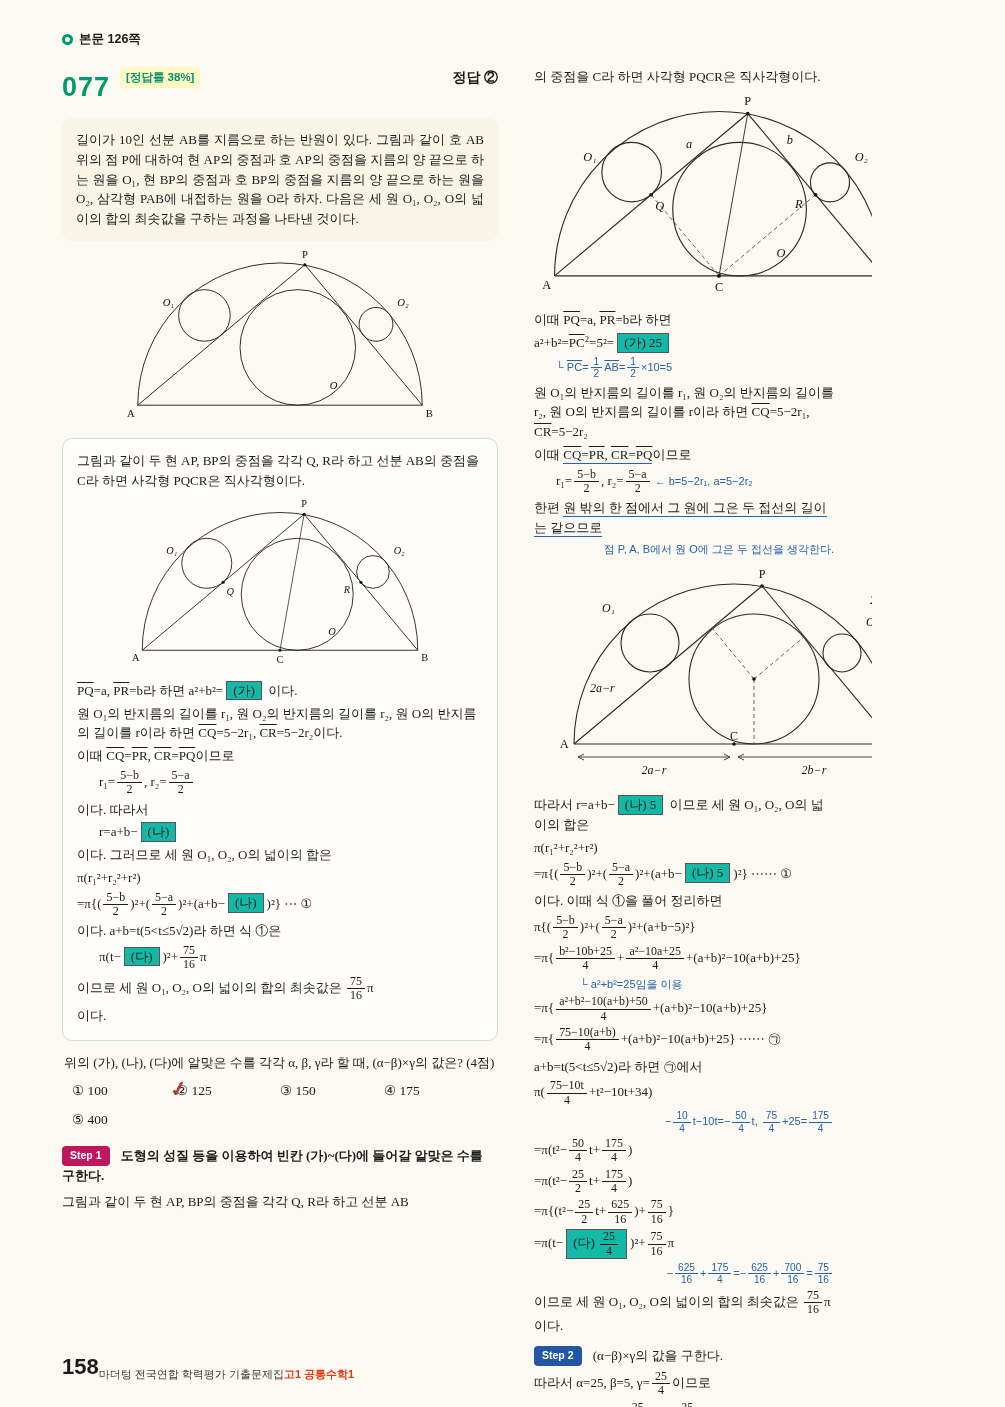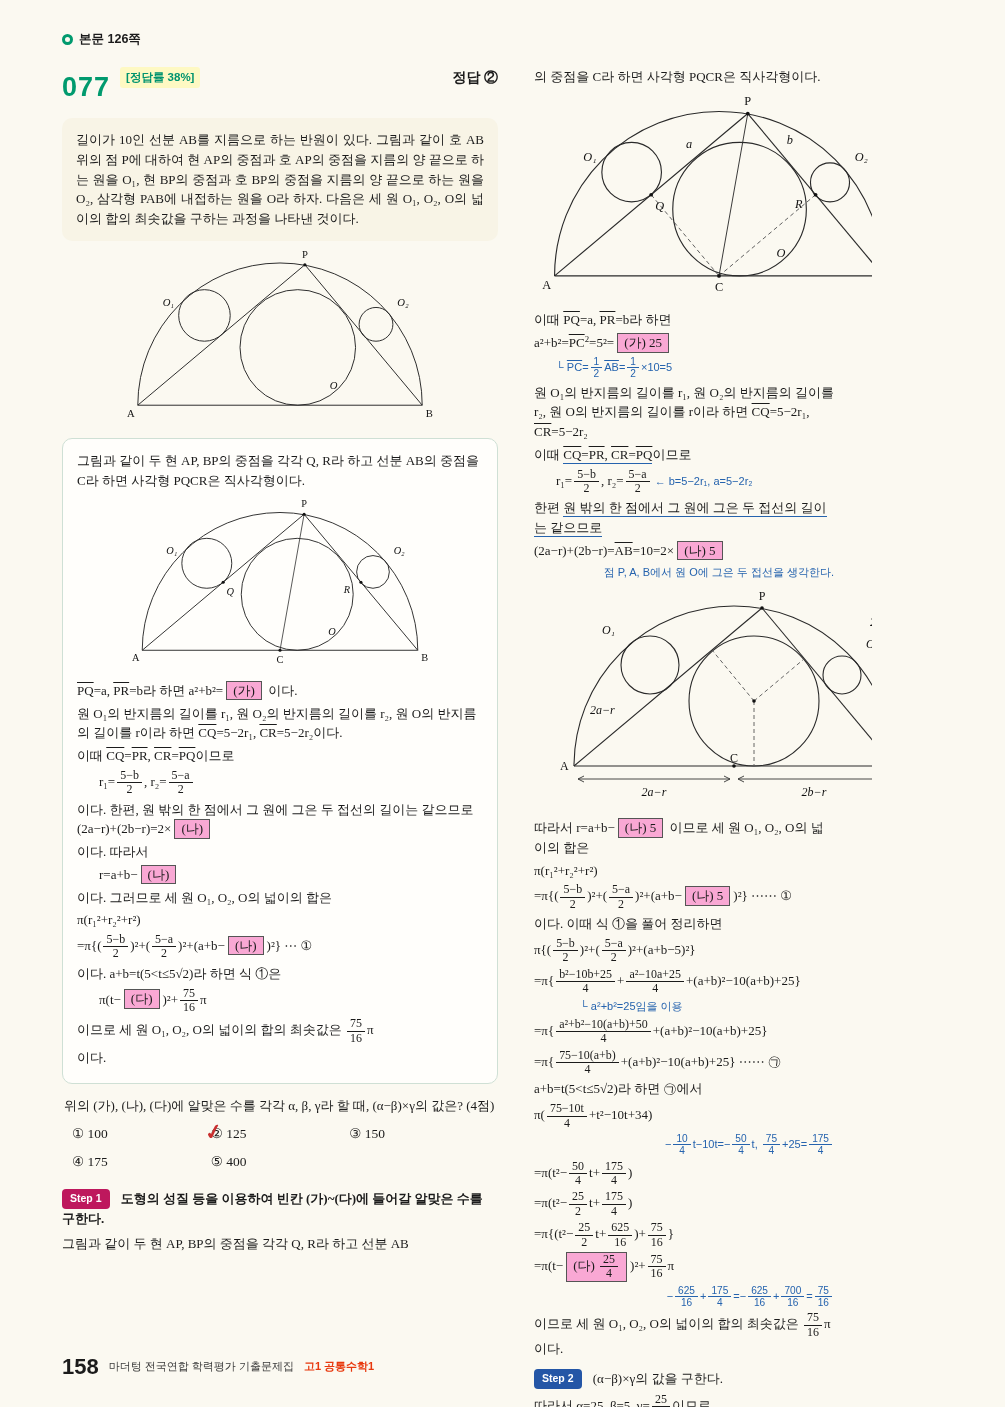--- a/index.html
+++ b/index.html
@@ -24,35 +24,35 @@
 .mline.ind{padding-left:22px}
 .mline.ind2{padding-left:46px}
 .mline.annot{color:#2563ae;font-size:11px;font-family:"Liberation Sans",sans-serif}
 .mline.right{text-align:right}
 .ov{text-decoration:overline}
 .blue{color:#2563ae;font-size:11px;font-family:"Liberation Sans",sans-serif}
 .bul{border-bottom:1.6px solid #2563ae;padding-bottom:1px}
 .frac{display:inline-block;vertical-align:middle;text-align:center;font-size:0.92em;line-height:1.12;margin:0 2px}
 .frac .num{display:block;padding:0 3px;border-bottom:1.1px solid currentColor}
 .frac .den{display:block;padding:0 3px}
-.mbox{display:inline-block;border:1.2px solid #555;padding:0 6px;margin:0 3px;background:#f9a8d4;line-height:1.35}
+.mbox{display:inline-block;border:1.2px solid #555;padding:0 6px;margin:0 3px;background:#14b8a6;line-height:1.35}
 sup{font-size:0.68em}
 .question{margin:4px 2px 8px}
-.choices{display:grid;grid-template-columns:1fr 1fr 1fr;row-gap:8px;margin:6px 10px 16px;font-size:13.5px}
+.choices{display:grid;grid-template-columns:1fr 1fr 1fr 1fr;row-gap:8px;margin:6px 10px 16px;font-size:13.5px}
 .choice{position:relative}
 .check{position:absolute;left:-6px;top:-8px;color:#c92f2f;font-size:21px;font-weight:bold;
   transform:rotate(-10deg);font-family:"Liberation Sans",sans-serif}
 .stepline{margin:12px 0 6px}
 .badge{display:inline-block;color:#fff;font-family:"Liberation Sans",sans-serif;font-size:10.5px;font-weight:bold;
   padding:2px 8px;border-radius:4px;margin-right:8px;vertical-align:1px}
 .badge.s1{background:#be185d}
 .badge.s2{background:#2456a6}
 .step-title{font-weight:bold}
 .step2row{margin:10px 0 4px}
-.footer{position:absolute;left:62px;bottom:24px;display:flex;align-items:center;gap:10px}
+.footer{position:absolute;left:62px;bottom:24px;display:flex;align-items:flex-end;}
 .fpage{font-size:22px;font-weight:bold;font-family:"Liberation Sans",sans-serif}
 .ftitle{font-size:11px;color:#3a3a3a;font-family:"Liberation Sans",sans-serif}
 .fsubj{font-size:11px;color:#e8380d;font-weight:bold;font-family:"Liberation Sans",sans-serif}
 svg .st{stroke:#2a2a2a;stroke-width:1.1;fill:none}
 svg .thin{stroke:#2a2a2a;stroke-width:0.9;fill:none}
 svg .dsh{stroke:#555;stroke-width:0.9;fill:none;stroke-dasharray:4 3}
 svg .arr{stroke:#333;stroke-width:0.9;fill:none}
 svg .lb{font-size:12px;fill:#111;font-family:"Liberation Serif",serif}
 svg .it{font-style:italic}
 svg .mid{text-anchor:middle}
@@ -126,21 +126,20 @@
             <text class="lb it" x="312" y="66">O₂</text>
             <text class="lb it" x="236" y="160">O</text>
           </svg>
         </div>
 
         <div>
             <div class="mline"><span class="ov">PQ</span><span class="txt">=a, </span><span class="ov">PR</span><span class="txt">=b라 하면 a²+b²=</span><span class="mbox"><span class="txt">(가)</span></span><span class="txt"> 이다.</span></div>
             <div class="mline"><span class="txt">원 O₁의 반지름의 길이를 r₁, 원 O₂의 반지름의 길이를 r₂, 원 O의 반지름의 길이를 r이라 하면 </span><span class="ov">CQ</span><span class="txt">=5−2r₁, </span><span class="ov">CR</span><span class="txt">=5−2r₂이다.</span></div>
             <div class="mline"><span class="txt">이때 </span><span class="ov">CQ</span><span class="txt">=</span><span class="ov">PR</span><span class="txt">, </span><span class="ov">CR</span><span class="txt">=</span><span class="ov">PQ</span><span class="txt">이므로</span></div>
             <div class="mline ind"><span class="txt">r₁=</span><span class="frac"><span class="num">5−b</span><span class="den">2</span></span><span class="txt">, r₂=</span><span class="frac"><span class="num">5−a</span><span class="den">2</span></span></div>
-            <div class="mline"><span class="txt">이다. 한편, 원 밖의 한 점에서 그 원에 그은 두 접선의 길이는 같으므로 (2a−r)+(2b−r)=2×</span><span class="mbox"><span class="txt">(나)</span></span></div>
             <div class="mline"><span class="txt">이다. 따라서</span></div>
             <div class="mline ind"><span class="txt">r=a+b−</span><span class="mbox"><span class="txt">(나)</span></span></div>
             <div class="mline"><span class="txt">이다. 그러므로 세 원 O₁, O₂, O의 넓이의 합은</span></div>
             <div class="mline"><span class="txt">π(r₁²+r₂²+r²)</span></div>
             <div class="mline"><span class="txt">=π{(</span><span class="frac"><span class="num">5−b</span><span class="den">2</span></span><span class="txt">)²+(</span><span class="frac"><span class="num">5−a</span><span class="den">2</span></span><span class="txt">)²+(a+b−</span><span class="mbox"><span class="txt">(나)</span></span><span class="txt">)²}  ⋯ ①</span></div>
             <div class="mline"><span class="txt">이다. a+b=t(5&lt;t≤5√2)라 하면 식 ①은</span></div>
             <div class="mline ind"><span class="txt">π(t−</span><span class="mbox"><span class="txt">(다)</span></span><span class="txt">)²+</span><span class="frac"><span class="num">75</span><span class="den">16</span></span><span class="txt">π</span></div>
             <div class="mline"><span class="txt">이므로 세 원 O₁, O₂, O의 넓이의 합의 최솟값은 </span><span class="frac"><span class="num">75</span><span class="den">16</span></span><span class="txt">π</span></div>
             <div class="mline"><span class="txt">이다.</span></div>
           </div>
@@ -202,21 +201,20 @@
       </div>
 
       <div>
           <div class="mline"><span class="txt">이때 </span><span class="ov">PQ</span><span class="txt">=a, </span><span class="ov">PR</span><span class="txt">=b라 하면</span></div>
           <div class="mline"><span class="txt">a²+b²=</span><span><span class="ov">PC</span><sup>2</sup></span><span class="txt">=5²=</span><span class="mbox"><span class="txt">(가) 25</span></span></div>
           <div class="mline annot ind"><span class="txt">└ </span><span class="ov">PC</span><span class="txt">=</span><span class="frac"><span class="num">1</span><span class="den">2</span></span><span class="ov">AB</span><span class="txt">=</span><span class="frac"><span class="num">1</span><span class="den">2</span></span><span class="txt">×10=5</span></div>
           <div class="mline"><span class="txt">원 O₁의 반지름의 길이를 r₁, 원 O₂의 반지름의 길이를 r₂, 원 O의 반지름의 길이를 r이라 하면 </span><span class="ov">CQ</span><span class="txt">=5−2r₁, </span><span class="ov">CR</span><span class="txt">=5−2r₂</span></div>
           <div class="mline"><span class="txt">이때 </span><span class="bul"><span class="ov">CQ</span><span class="txt">=</span><span class="ov">PR</span><span class="txt">, </span><span class="ov">CR</span><span class="txt">=</span><span class="ov">PQ</span></span><span class="txt">이므로</span></div>
           <div class="mline ind"><span class="txt">r₁=</span><span class="frac"><span class="num">5−b</span><span class="den">2</span></span><span class="txt">, r₂=</span><span class="frac"><span class="num">5−a</span><span class="den">2</span></span><span class="blue">  ← b=5−2r₁, a=5−2r₂</span></div>
           <div class="mline"><span class="txt">한편 </span><span class="bul"><span class="txt">원 밖의 한 점에서 그 원에 그은 두 접선의 길이는 같으므로</span></span></div>
-          <div class="mline"><span class="txt">(2a−r)+(2b−r)=</span><span class="ov">AB</span><span class="txt">=10=2×</span><span class="mbox"><span class="txt">(나) 5</span></span></div>
           <div class="mline annot right"><span class="txt">점 P, A, B에서 원 O에 그은 두 접선을 생각한다.</span></div>
         </div>
 
       <div class="dgwrap">
         <svg viewBox="0 0 400 220" width="400">
           <path class="st" d="M40 180 A160 160 0 0 1 360 180"></path>
           <line class="st" x1="40" y1="180" x2="360" y2="180"></line>
           <line class="st" x1="40" y1="180" x2="228" y2="22"></line>
           <line class="st" x1="228" y1="22" x2="360" y2="180"></line>
           <circle class="st" cx="220" cy="115" r="65"></circle>

